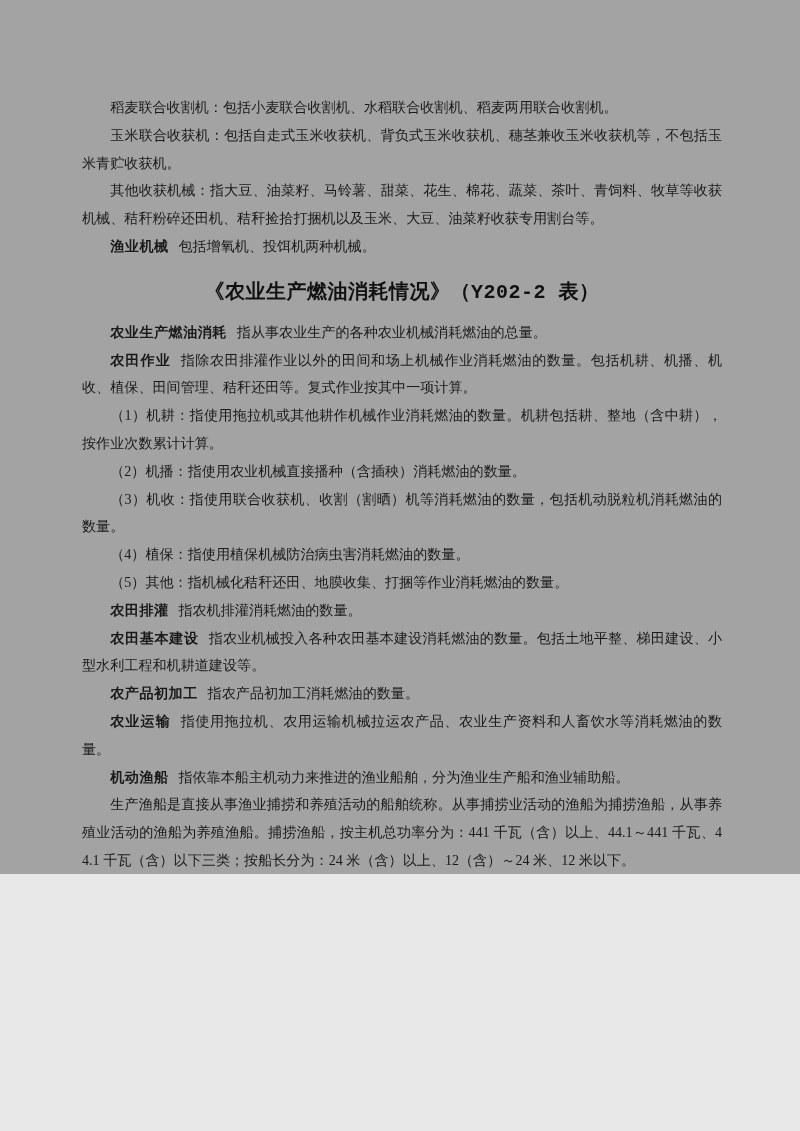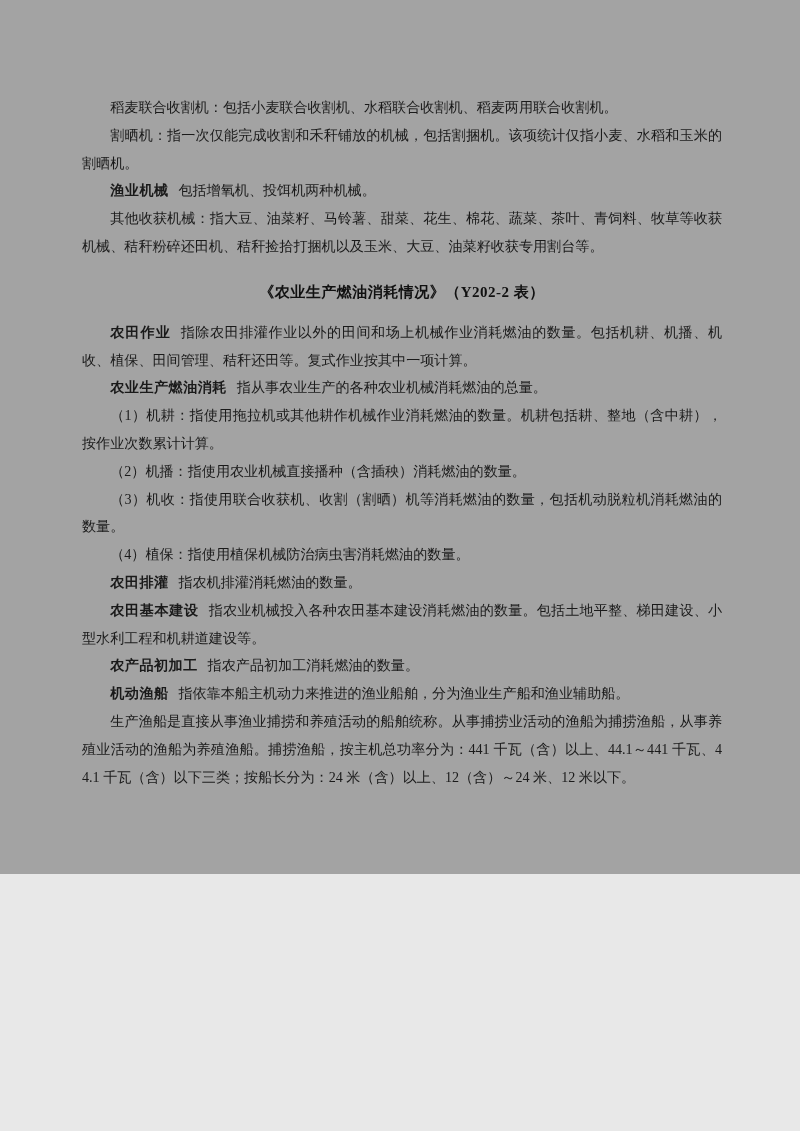--- a/index.html
+++ b/index.html
@@ -29,23 +29,23 @@
     color: #1a1a1a;
   }
   .term {
     font-weight: bold;
     font-family: "Liberation Sans", "DejaVu Sans", sans-serif;
     margin-right: 0.7em;
     letter-spacing: 0.5px;
   }
   .term:empty { display: none; margin: 0; }
   .section-heading {
-    font-size: 15px;
+    font-size: 20px;
     font-weight: bold;
-    font-family: Liberation Serif, serif;
+    font-family: Liberation Mono, monospace;
     text-align: center;
     text-indent: 0;
     line-height: 31px;
     margin: 16px 0 11px 0;
     letter-spacing: 0.5px;
     color: #111111;
   }
   .footer {
     position: absolute;
     left: 82px;
@@ -59,35 +59,37 @@
   }
   .footer .dash { letter-spacing: 1px; }
 </style>
 </head>
 <body>
 
 <div class="page">
   <main class="content">
 
     <p class="para"><span>稻麦联合收割机：包括小麦联合收割机、水稻联合收割机、稻麦两用联合收割机。</span></p>
-    <p class="para"><span>割晒机：指一次仅能完成收割和禾秆铺放的机械，包括割捆机。该项统计仅指小麦、水稻和玉米的割晒机。</span></p>
+    <p class="para"><span>玉米联合收获机：包括自走式玉米收获机、背负式玉米收获机、穗茎兼收玉米收获机等，不包括玉米青贮收获机。</span></p>
+    <p class="para"><span>其他收获机械：指大豆、油菜籽、马铃薯、甜菜、花生、棉花、蔬菜、茶叶、青饲料、牧草等收获机械、秸秆粉碎还田机、秸秆捡拾打捆机以及玉米、大豆、油菜籽收获专用割台等。</span></p>
     <p class="para"><span class="term">渔业机械</span><span>包括增氧机、投饵机两种机械。</span></p>
-    <p class="para"><span>其他收获机械：指大豆、油菜籽、马铃薯、甜菜、花生、棉花、蔬菜、茶叶、青饲料、牧草等收获机械、秸秆粉碎还田机、秸秆捡拾打捆机以及玉米、大豆、油菜籽收获专用割台等。</span></p>
 
     <h2 class="section-heading">《农业生产燃油消耗情况》（Y202-2 表）</h2>
 
+    <p class="para"><span class="term">农业生产燃油消耗</span><span>指从事农业生产的各种农业机械消耗燃油的总量。</span></p>
     <p class="para"><span class="term">农田作业</span><span>指除农田排灌作业以外的田间和场上机械作业消耗燃油的数量。包括机耕、机播、机收、植保、田间管理、秸秆还田等。复式作业按其中一项计算。</span></p>
-    <p class="para"><span class="term">农业生产燃油消耗</span><span>指从事农业生产的各种农业机械消耗燃油的总量。</span></p>
     <p class="para"><span>（1）机耕：指使用拖拉机或其他耕作机械作业消耗燃油的数量。机耕包括耕、整地（含中耕），按作业次数累计计算。</span></p>
     <p class="para"><span>（2）机播：指使用农业机械直接播种（含插秧）消耗燃油的数量。</span></p>
     <p class="para"><span>（3）机收：指使用联合收获机、收割（割晒）机等消耗燃油的数量，包括机动脱粒机消耗燃油的数量。</span></p>
     <p class="para"><span>（4）植保：指使用植保机械防治病虫害消耗燃油的数量。</span></p>
+    <p class="para"><span>（5）其他：指机械化秸秆还田、地膜收集、打捆等作业消耗燃油的数量。</span></p>
     <p class="para"><span class="term">农田排灌</span><span>指农机排灌消耗燃油的数量。</span></p>
     <p class="para"><span class="term">农田基本建设</span><span>指农业机械投入各种农田基本建设消耗燃油的数量。包括土地平整、梯田建设、小型水利工程和机耕道建设等。</span></p>
     <p class="para"><span class="term">农产品初加工</span><span>指农产品初加工消耗燃油的数量。</span></p>
+    <p class="para"><span class="term">农业运输</span><span>指使用拖拉机、农用运输机械拉运农产品、农业生产资料和人畜饮水等消耗燃油的数量。</span></p>
 
 
     <p class="para"><span class="term">机动渔船</span><span>指依靠本船主机动力来推进的渔业船舶，分为渔业生产船和渔业辅助船。</span></p>
     <p class="para"><span>生产渔船是直接从事渔业捕捞和养殖活动的船舶统称。从事捕捞业活动的渔船为捕捞渔船，从事养殖业活动的渔船为养殖渔船。捕捞渔船，按主机总功率分为：441 千瓦（含）以上、44.1～441 千瓦、44.1 千瓦（含）以下三类；按船长分为：24 米（含）以上、12（含）～24 米、12 米以下。</span></p>
 
   </main>
 
   <footer class="footer">
     <span class="dash">—</span>
     <span>168</span>

